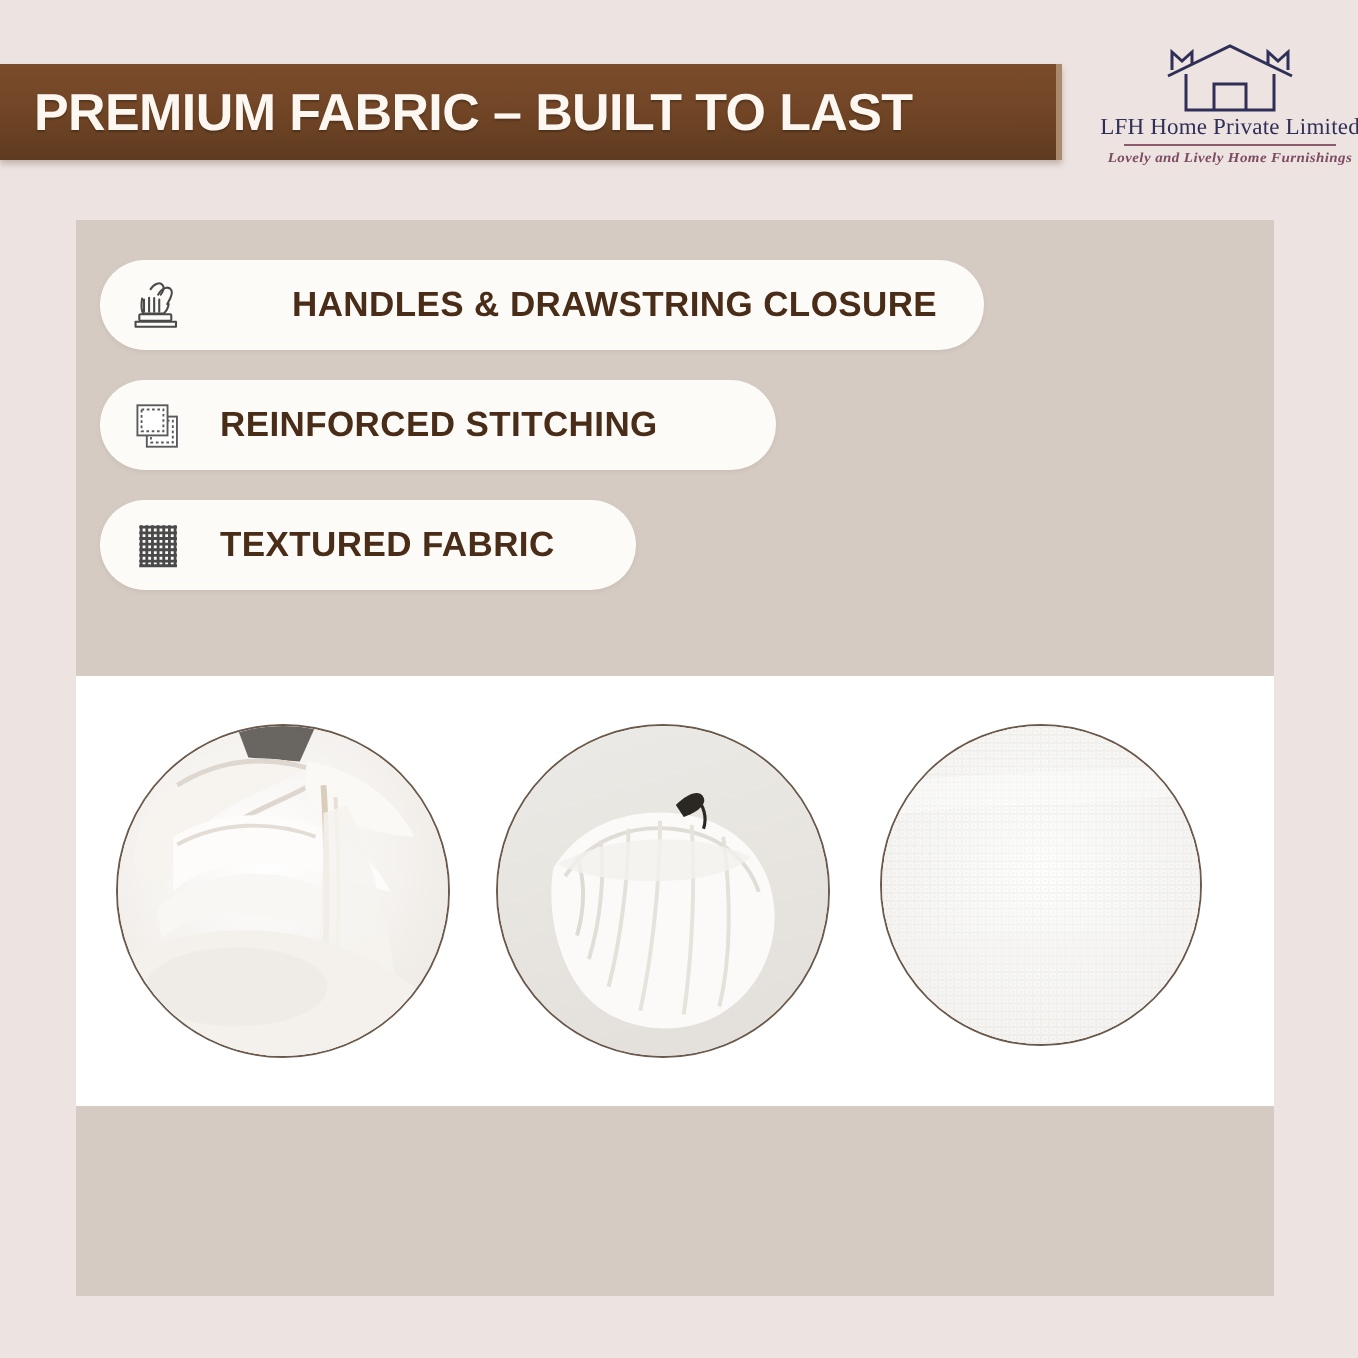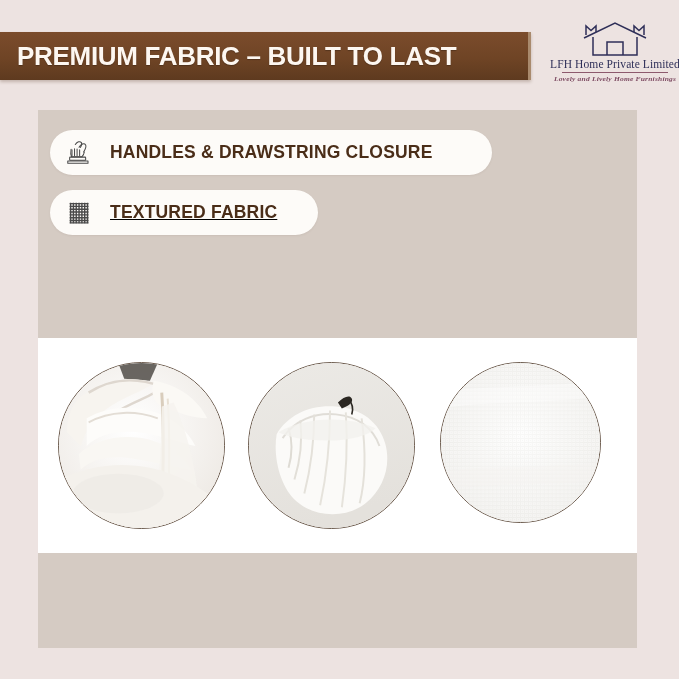--- a/index.html
+++ b/index.html
@@ -137,23 +137,23 @@
     align-items: center;
     justify-content: center;
   }
   .feature-pill .pill-label {
     color: #4a2d18;
     font-size: 17.5px;
     font-weight: bold;
     letter-spacing: 0.2px;
     white-space: nowrap;
   }
-  #pill-0 { width: 442px; }
+  #pill-0 { width: 442px; gap: 36px; }
   #pill-1 { width: 338px; }
-  #pill-2 { width: 268px; text-decoration: underline; }
+  #pill-2 { width: 268px; }
 
   
   .photo-circle {
     position: absolute;
     border-radius: 50%;
     border: 1px solid #6b5a4c;
     overflow: hidden;
     box-sizing: border-box;
   }
   #photo-0 { left: 58px;  top: 362px; width: 167px; height: 167px; }
@@ -200,20 +200,33 @@
             <path d="M9.5 13.5 L9.5 20 M12.2 12.6 L12.2 20 M14.9 12.8 L14.9 20 M17.6 13.6 L17.6 20"></path>
             <path d="M8.5 13 C8 16 8 19 9 21 L20 21 C21.6 19.4 22.4 17.6 22.6 16"></path>
             <rect x="7" y="21.4" width="17" height="3.4" rx="0.6"></rect>
             <path d="M5 25.4 L26.5 25.4 L26.5 28 L5 28 Z"></path>
           </g>
         </svg>
       </span>
       <span class="pill-label">HANDLES &amp; DRAWSTRING CLOSURE</span>
     </div>
 
+    <div class="feature-pill" id="pill-1">
+      <span class="pill-icon">
+        <svg viewBox="0 0 36 34" width="34" height="32">
+          <g fill="none" stroke="#5a5a5a" stroke-width="1">
+            <rect x="11" y="12" width="16" height="16" fill="#ffffff"></rect>
+            <rect x="13.2" y="14.2" width="11.6" height="11.6" stroke-dasharray="1.4 1.4"></rect>
+            <rect x="6" y="6" width="16" height="16" fill="#ffffff"></rect>
+            <rect x="8.2" y="8.2" width="11.6" height="11.6" stroke-dasharray="1.4 1.4"></rect>
+          </g>
+        </svg>
+      </span>
+      <span class="pill-label">REINFORCED STITCHING</span>
+    </div>
 
     <div class="feature-pill" id="pill-2">
       <span class="pill-icon">
         <svg viewBox="0 0 36 34" width="34" height="32">
           <g stroke="#4a4a4a" stroke-width="1.5">
             <path d="M8 6 L8 28 M11 6 L11 28 M14 6 L14 28 M17 6 L17 28 M20 6 L20 28 M23 6 L23 28 M26 6 L26 28"></path>
             <path d="M7 7 L27 7 M7 10 L27 10 M7 13 L27 13 M7 16 L27 16 M7 19 L27 19 M7 22 L27 22 M7 25 L27 25 M7 27.5 L27 27.5"></path>
           </g>
         </svg>
       </span>

